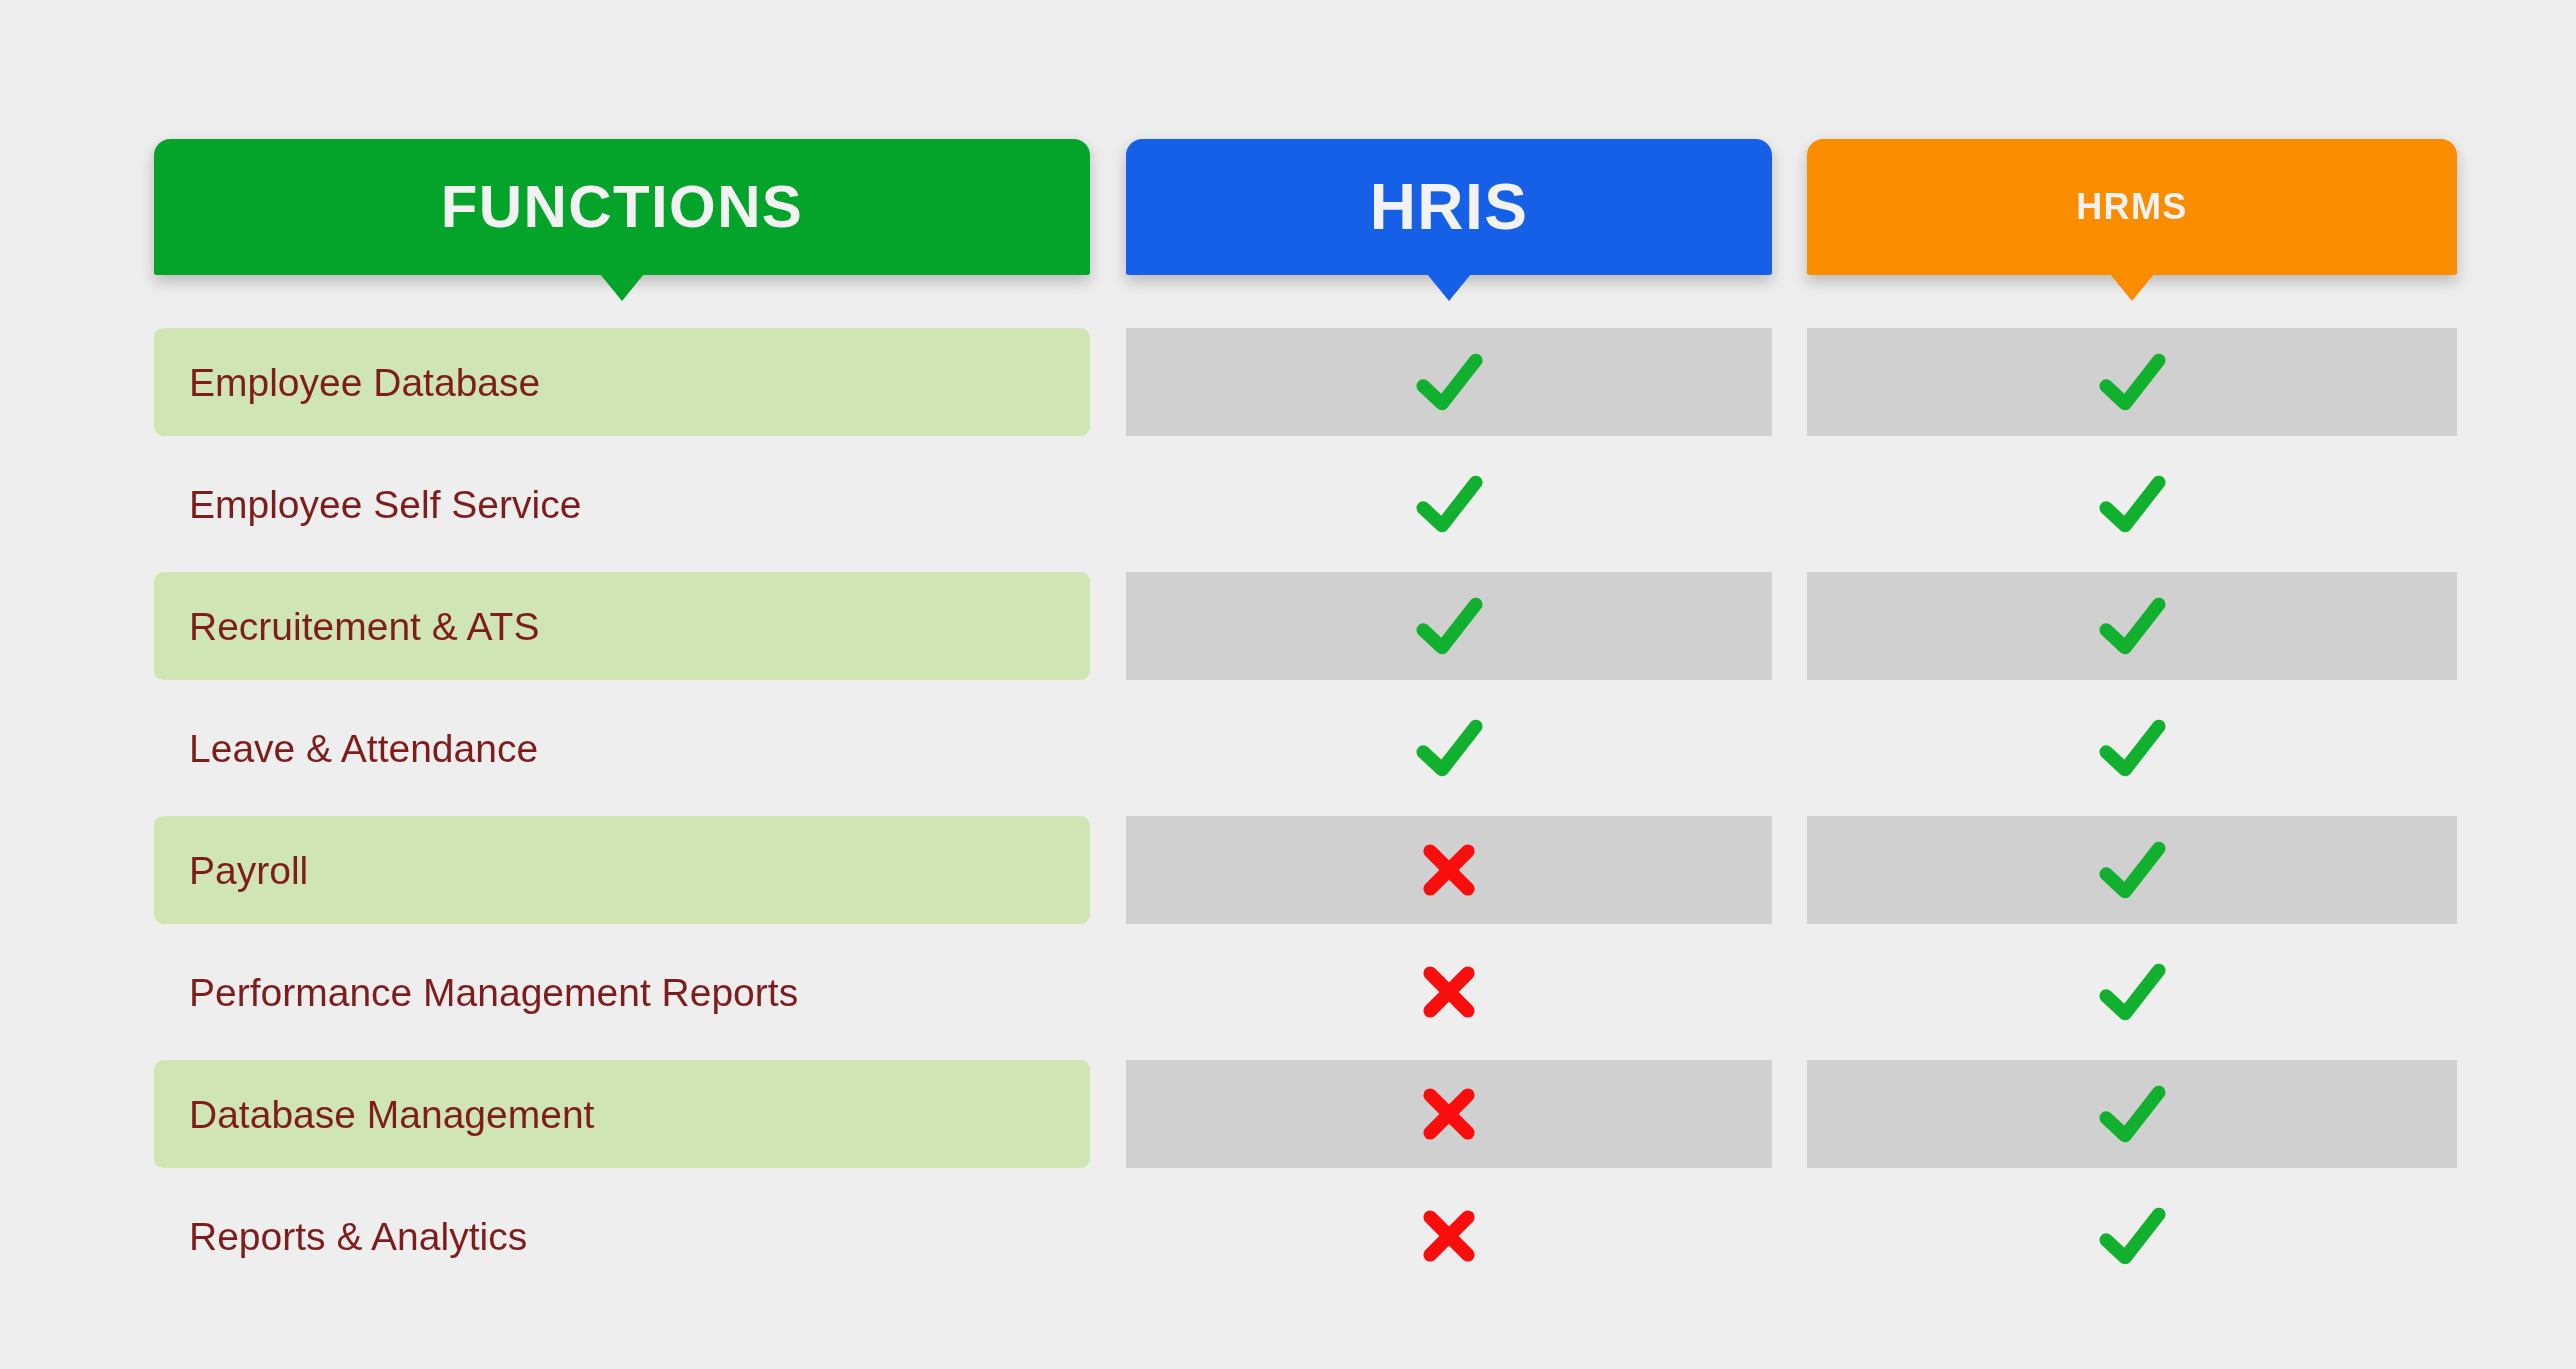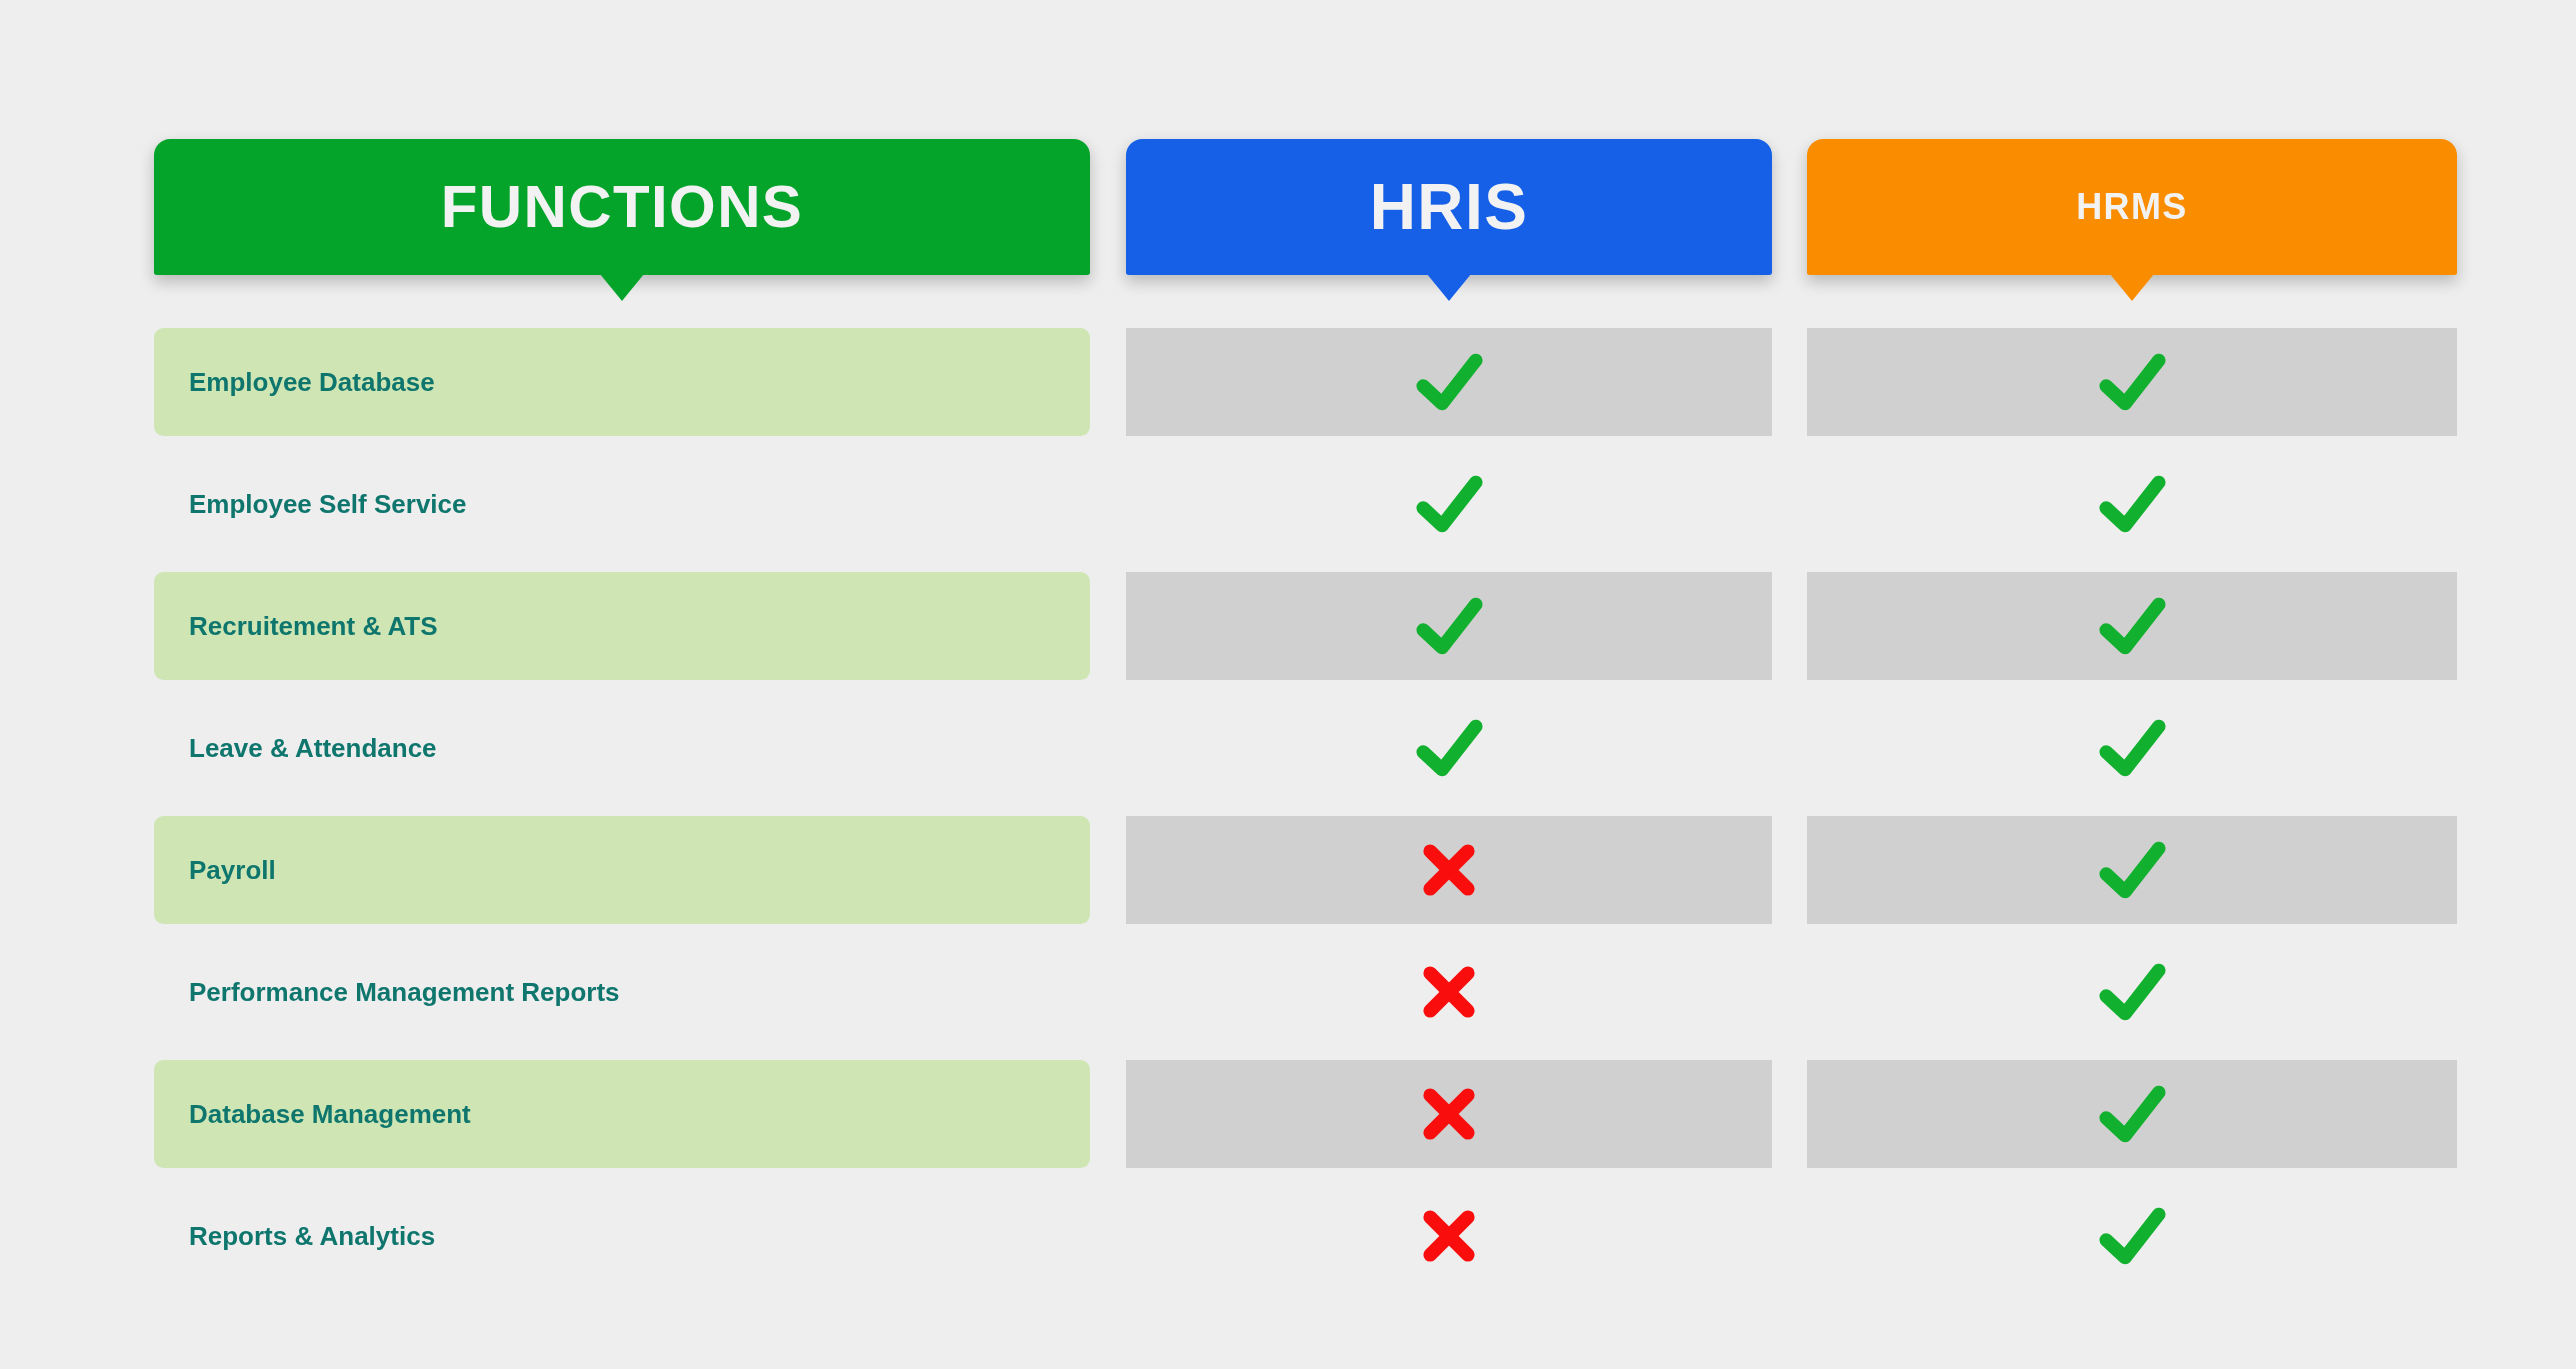--- a/index.html
+++ b/index.html
@@ -106,23 +106,23 @@
     display: flex;
     align-items: center;
     box-sizing: border-box;
     padding-left: 35px;
     border-radius: 9.5px;
   }
   .row.banded .cell-function { background: #cfe6b4; }
   .row.plain  .cell-function { background: transparent; }
 
   .fn-label {
-    font-size: 26px;
-    font-weight: 700;
-    color: #0f766e;
+    font-size: 39px;
+    font-weight: 400;
+    color: #7f1d1d;
     line-height: 1;
     white-space: nowrap;
   }
 
   .cell-mark {
     position: absolute;
     top: 0;
     height: 108px;
     display: flex;
     align-items: center;

